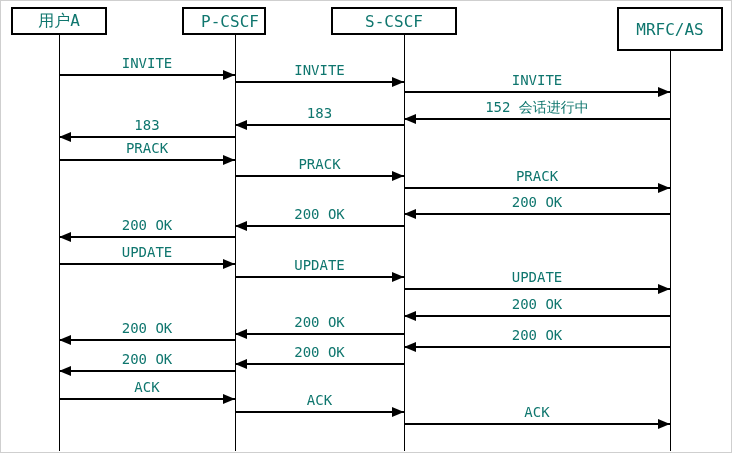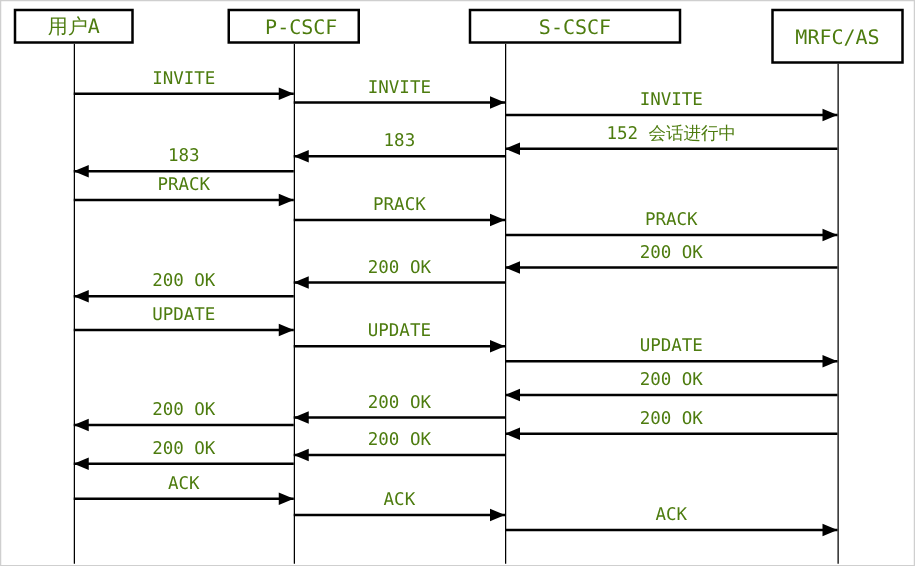--- a/index.html
+++ b/index.html
@@ -9,21 +9,21 @@
   }
   #diagram {
     position: relative;
     width: 732px;
     height: 453px;
     background: #ffffff;
     border: 1px solid #cfcfcf;
     box-sizing: border-box;
     overflow: hidden;
     font-family: "DejaVu Sans Mono", "Liberation Mono", monospace;
-    color: #4d7c0f;
+    color: #0f766e;
   }
   .p-box {
     position: absolute;
     border: 2px solid #000;
     background: #fff;
     box-sizing: border-box;
     display: flex;
     align-items: center;
     justify-content: center;
     font-size: 16px;
@@ -71,25 +71,25 @@
   }
 </style>
 </head>
 <body>
 
 <div id="diagram" style="width: 732px; height: 453px; background: rgb(255, 255, 255);">
     <div class="p-box" style="left: 10px; top: 6px; width: 96px; height: 28px; border-color: rgb(0, 0, 0);">
       <span>用户A</span>
     </div>
     <div class="lifeline" style="left: 57.5px; top: 34px; height: 416px; border-color: rgb(0, 0, 0);"></div>
-    <div class="p-box" style="left: 181px; top: 6px; width: 106px; height: 28px; border-color: rgb(0, 0, 0); padding-left: 12px;">
+    <div class="p-box" style="left: 181px; top: 6px; width: 84px; height: 28px; border-color: rgb(0, 0, 0); padding-left: 12px;">
       <span>P-CSCF</span>
     </div>
     <div class="lifeline" style="left: 233.5px; top: 34px; height: 416px; border-color: rgb(0, 0, 0);"></div>
-    <div class="p-box" style="left: 330px; top: 6px; width: 170px; height: 28px; border-color: rgb(0, 0, 0); margin-left: 44px;">
+    <div class="p-box" style="left: 330px; top: 6px; width: 126px; height: 28px; border-color: rgb(0, 0, 0);">
       <span>S-CSCF</span>
     </div>
     <div class="lifeline" style="left: 402.5px; top: 34px; height: 416px; border-color: rgb(0, 0, 0);"></div>
     <div class="p-box" style="left: 616px; top: 6px; width: 106px; height: 44px; border-color: rgb(0, 0, 0);">
       <span>MRFC/AS</span>
     </div>
     <div class="lifeline" style="left: 668.5px; top: 34px; height: 416px; border-color: rgb(0, 0, 0);"></div>
     <div class="msg-line" style="left: 58px; top: 73px; width: 176px; border-color: rgb(0, 0, 0);"></div>
     <div class="msg-head head-right" style="top: 69px; left: 222px;"></div>
     <div class="msg-label" style="left: 58px; width: 176px; top: 54px;">INVITE</div>

